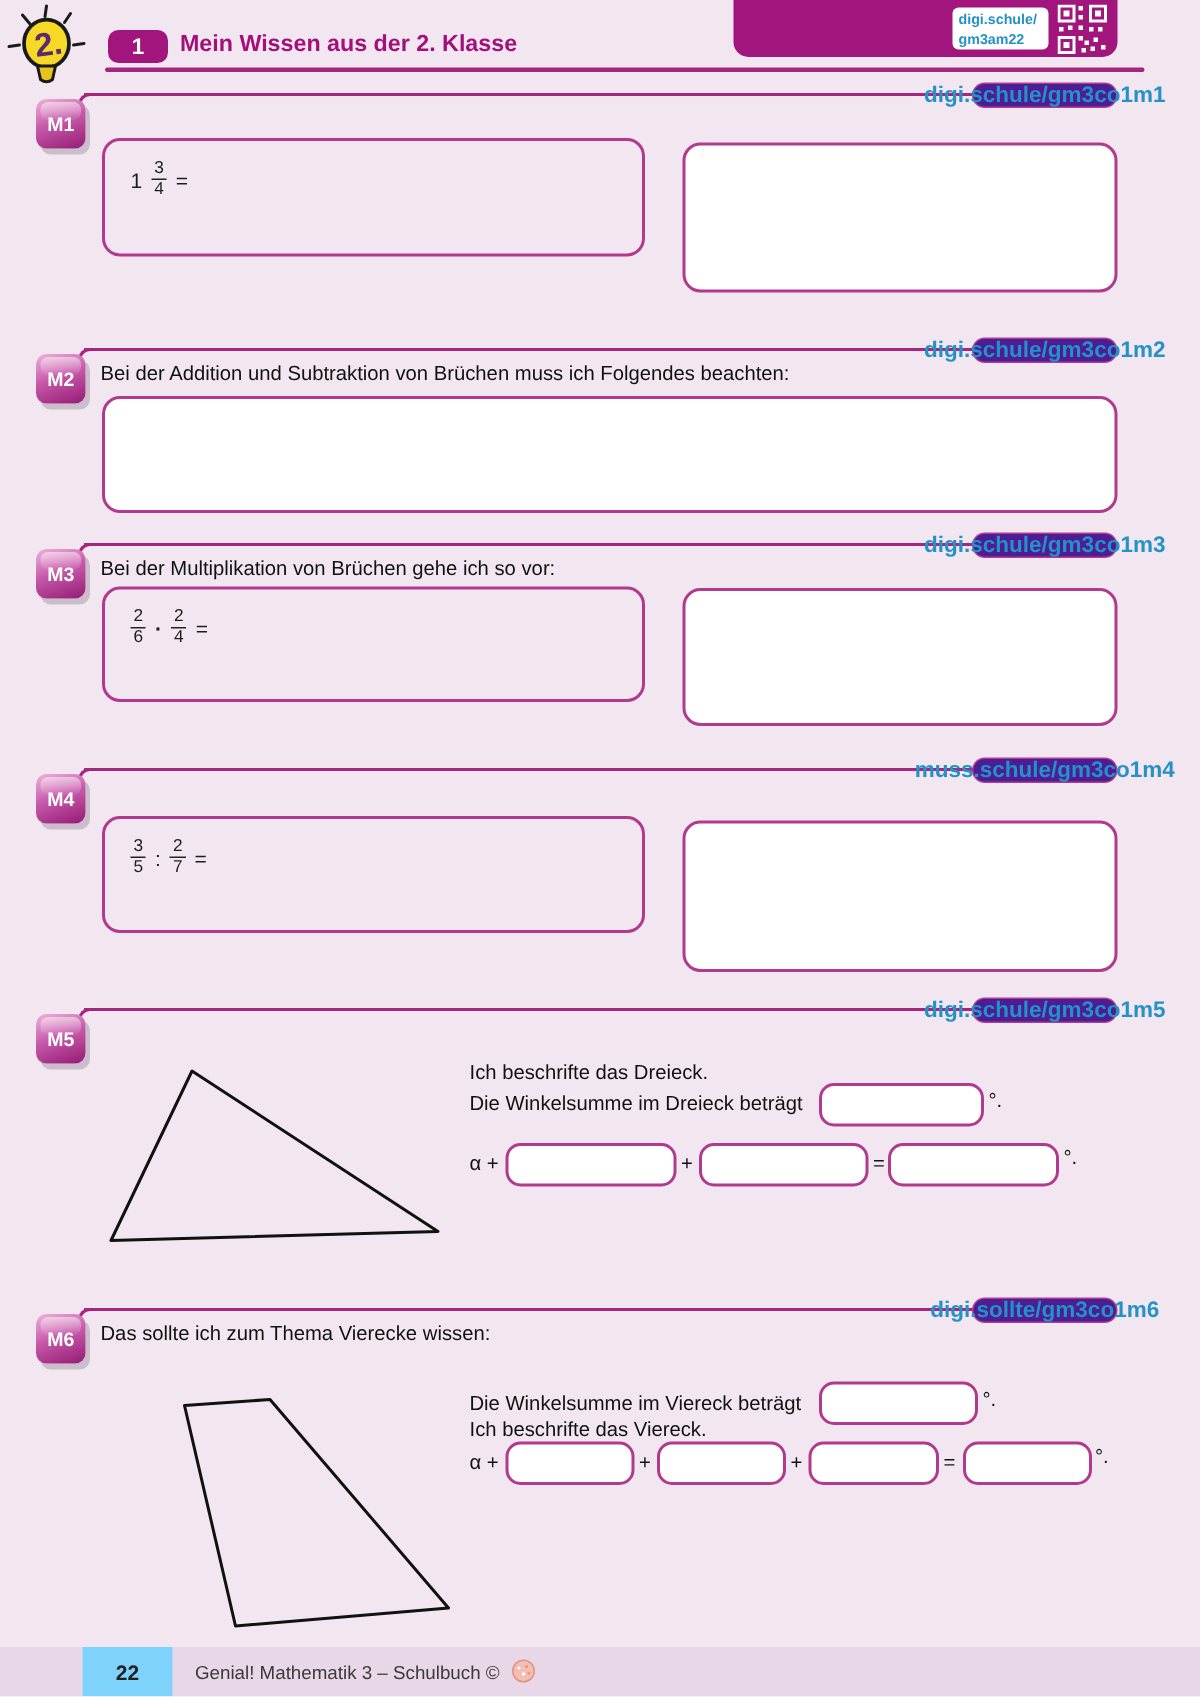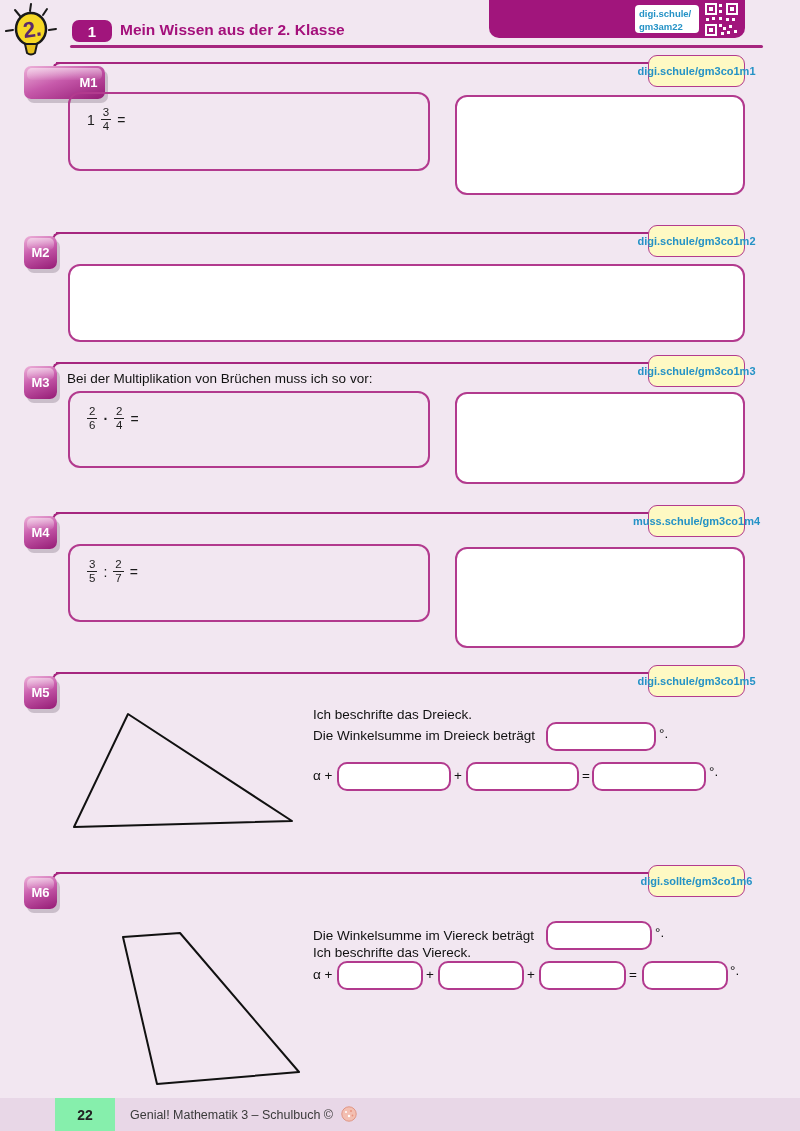--- a/index.html
+++ b/index.html
@@ -32,22 +32,22 @@
     position:absolute;left:146px;top:5px;width:64px;height:28px;background:#fff;border-radius:4px;
     color:#2492c6;font-weight:bold;font-size:9.5px;line-height:13px;
     display:flex;flex-direction:column;justify-content:flex-end;padding-left:4px;box-sizing:border-box;
   }
   .qr{position:absolute;left:216px;top:3px;}
   .bulb{position:absolute;left:4px;top:2px;}
   
   .sec-line{position:absolute;height:2px;background:#a6267f;}
   .sec-hook{position:absolute;width:10px;height:8px;border-left:2px solid #a6267f;border-top:2px solid #a6267f;border-top-left-radius:8px;}
   .pill{
-    position:absolute;width:97px;height:32px;background:#fef9c3;border:1.5px solid #b33b8f;border-radius:9px;
-    font-size:11px;font-weight:bold;color:#2492c6;display:flex;align-items:center;justify-content:center;
+    position:absolute;width:97px;height:17px;background:#4c1d95;border:1.5px solid #b33b8f;border-radius:9px;
+    font-size:15px;font-weight:bold;color:#2492c6;display:flex;align-items:center;justify-content:center;
     box-sizing:border-box;
   }
   .mbadge{
     position:absolute;width:33px;height:33px;border-radius:7px;
     background:linear-gradient(160deg,#eeb3da 0%,#c75aab 45%,#941b74 100%);
     color:#fff;font-weight:bold;font-size:13px;
     display:flex;align-items:center;justify-content:center;
     box-shadow:3px 4px 0 rgba(188,176,188,0.75);
   }
   .mbadge::before{
@@ -61,21 +61,21 @@
   .bigbox.tinted{background:transparent;}
   .expr{display:flex;align-items:center;gap:6px;margin:12px 0 0 17px;font-size:14px;color:#1c1c1c;}
   .frac{display:inline-flex;flex-direction:column;align-items:center;font-size:11.5px;line-height:1.15;color:#1c1c1c;}
   .frac .num{border-bottom:1.4px solid #222;padding:0 2px;}
   .note{position:absolute;font-size:13.5px;color:#111;}
   .smallbox{position:absolute;height:29px;background:#fff;border:2px solid #b23a8e;border-radius:10px;box-sizing:border-box;}
   .eqtext{position:absolute;font-size:13.5px;color:#111;}
   .figure{position:absolute;}
   
   .footer-band{position:absolute;left:0;top:1098px;width:800px;height:33px;background:#e8d7e7;}
-  .footer-strip{position:absolute;left:55px;top:0;width:60px;height:33px;background:#86efac;
+  .footer-strip{position:absolute;left:55px;top:0;width:60px;height:33px;background:#7dd3fc;
     display:flex;align-items:center;justify-content:center;font-weight:bold;font-size:14px;color:#222;}
   .footer-text{position:absolute;left:130px;top:0;height:33px;display:flex;align-items:center;font-size:12.5px;color:#3a3a3a;}
   .footer-logo{position:absolute;left:341px;top:8px;}
 </style>
 </head>
 <body>
 
 <div class="page">
 
   <div class="bulb">
@@ -134,50 +134,51 @@
             <rect x="16" y="29" width="3" height="3"></rect>
             <rect x="22" y="28" width="3" height="3"></rect>
         </g>
       </svg>
     </div>
   </div>
 
   <div class="sec-hook" style="left:52px;top:62px;"></div>
   <div class="sec-line" style="left:56px;top:62px;width:594px;"></div>
   <div class="pill" style="left:648px;top:55px;">digi.schule/gm3co1m1</div>
-  <div class="mbadge" style="left:24px;top:66px;padding-left:48px;">
+  <div class="mbadge" style="left:24px;top:66px;">
       <span>M1</span>
     </div>
   <div class="bigbox tinted" style="left:68px;top:92px;width:362px;height:79px;">
     <div class="expr">
       <span style="font-size:14px;">1</span>
       <span class="frac">
           <span class="num">3</span>
           <span>4</span>
         </span>
       <span>=</span>
     </div>
   </div>
   <div class="bigbox white" style="left:455px;top:95px;width:290px;height:100px;"></div>
 
   <div class="sec-hook" style="left:52px;top:232px;"></div>
   <div class="sec-line" style="left:56px;top:232px;width:594px;"></div>
   <div class="pill" style="left:648px;top:225px;">digi.schule/gm3co1m2</div>
   <div class="mbadge" style="left:24px;top:236px;">
       <span>M2</span>
     </div>
+  <div class="question" style="left:67px;top:241px;">Bei der Addition und Subtraktion von Brüchen muss ich Folgendes beachten:</div>
   <div class="bigbox white" style="left:68px;top:264px;width:677px;height:78px;"></div>
 
   <div class="sec-hook" style="left:52px;top:362px;"></div>
   <div class="sec-line" style="left:56px;top:362px;width:594px;"></div>
   <div class="pill" style="left:648px;top:355px;">digi.schule/gm3co1m3</div>
   <div class="mbadge" style="left:24px;top:366px;">
       <span>M3</span>
     </div>
-  <div class="question" style="left:67px;top:371px;">Bei der Multiplikation von Brüchen muss ich so vor:</div>
+  <div class="question" style="left:67px;top:371px;">Bei der Multiplikation von Brüchen gehe ich so vor:</div>
   <div class="bigbox tinted" style="left:68px;top:391px;width:362px;height:77px;">
     <div class="expr">
       <span class="frac">
           <span class="num">2</span>
           <span>6</span>
         </span>
       <span style="font-weight:bold;">·</span>
       <span class="frac">
           <span class="num">2</span>
           <span>4</span>
@@ -234,20 +235,21 @@
   <div class="eqtext" style="left:582px;top:768px;">=</div>
   <div class="smallbox" style="left:592px;top:762px;width:114px;"></div>
   <div class="eqtext" style="left:709px;top:764px;">°.</div>
 
   <div class="sec-hook" style="left:52px;top:872px;"></div>
   <div class="sec-line" style="left:56px;top:872px;width:594px;"></div>
   <div class="pill" style="left:648px;top:865px;">digi.sollte/gm3co1m6</div>
   <div class="mbadge" style="left:24px;top:876px;">
       <span>M6</span>
     </div>
+  <div class="question" style="left:67px;top:881px;">Das sollte ich zum Thema Vierecke wissen:</div>
 
   <div class="figure" style="left:70px;top:926px;">
     <svg width="240" height="164" viewBox="0 0 240 164">
       <polygon points="53,11 110,7 229,146 87,158" fill="none" stroke="#111" stroke-width="2" stroke-linejoin="round"></polygon>
     </svg>
   </div>
 
   <div class="note" style="left:313px;top:907px;margin-top:38px;">Ich beschrifte das Viereck.</div>
   <div class="note" style="left:313px;top:928px;">Die Winkelsumme im Viereck beträgt</div>
   <div class="smallbox" style="left:546px;top:921px;width:106px;"></div>

